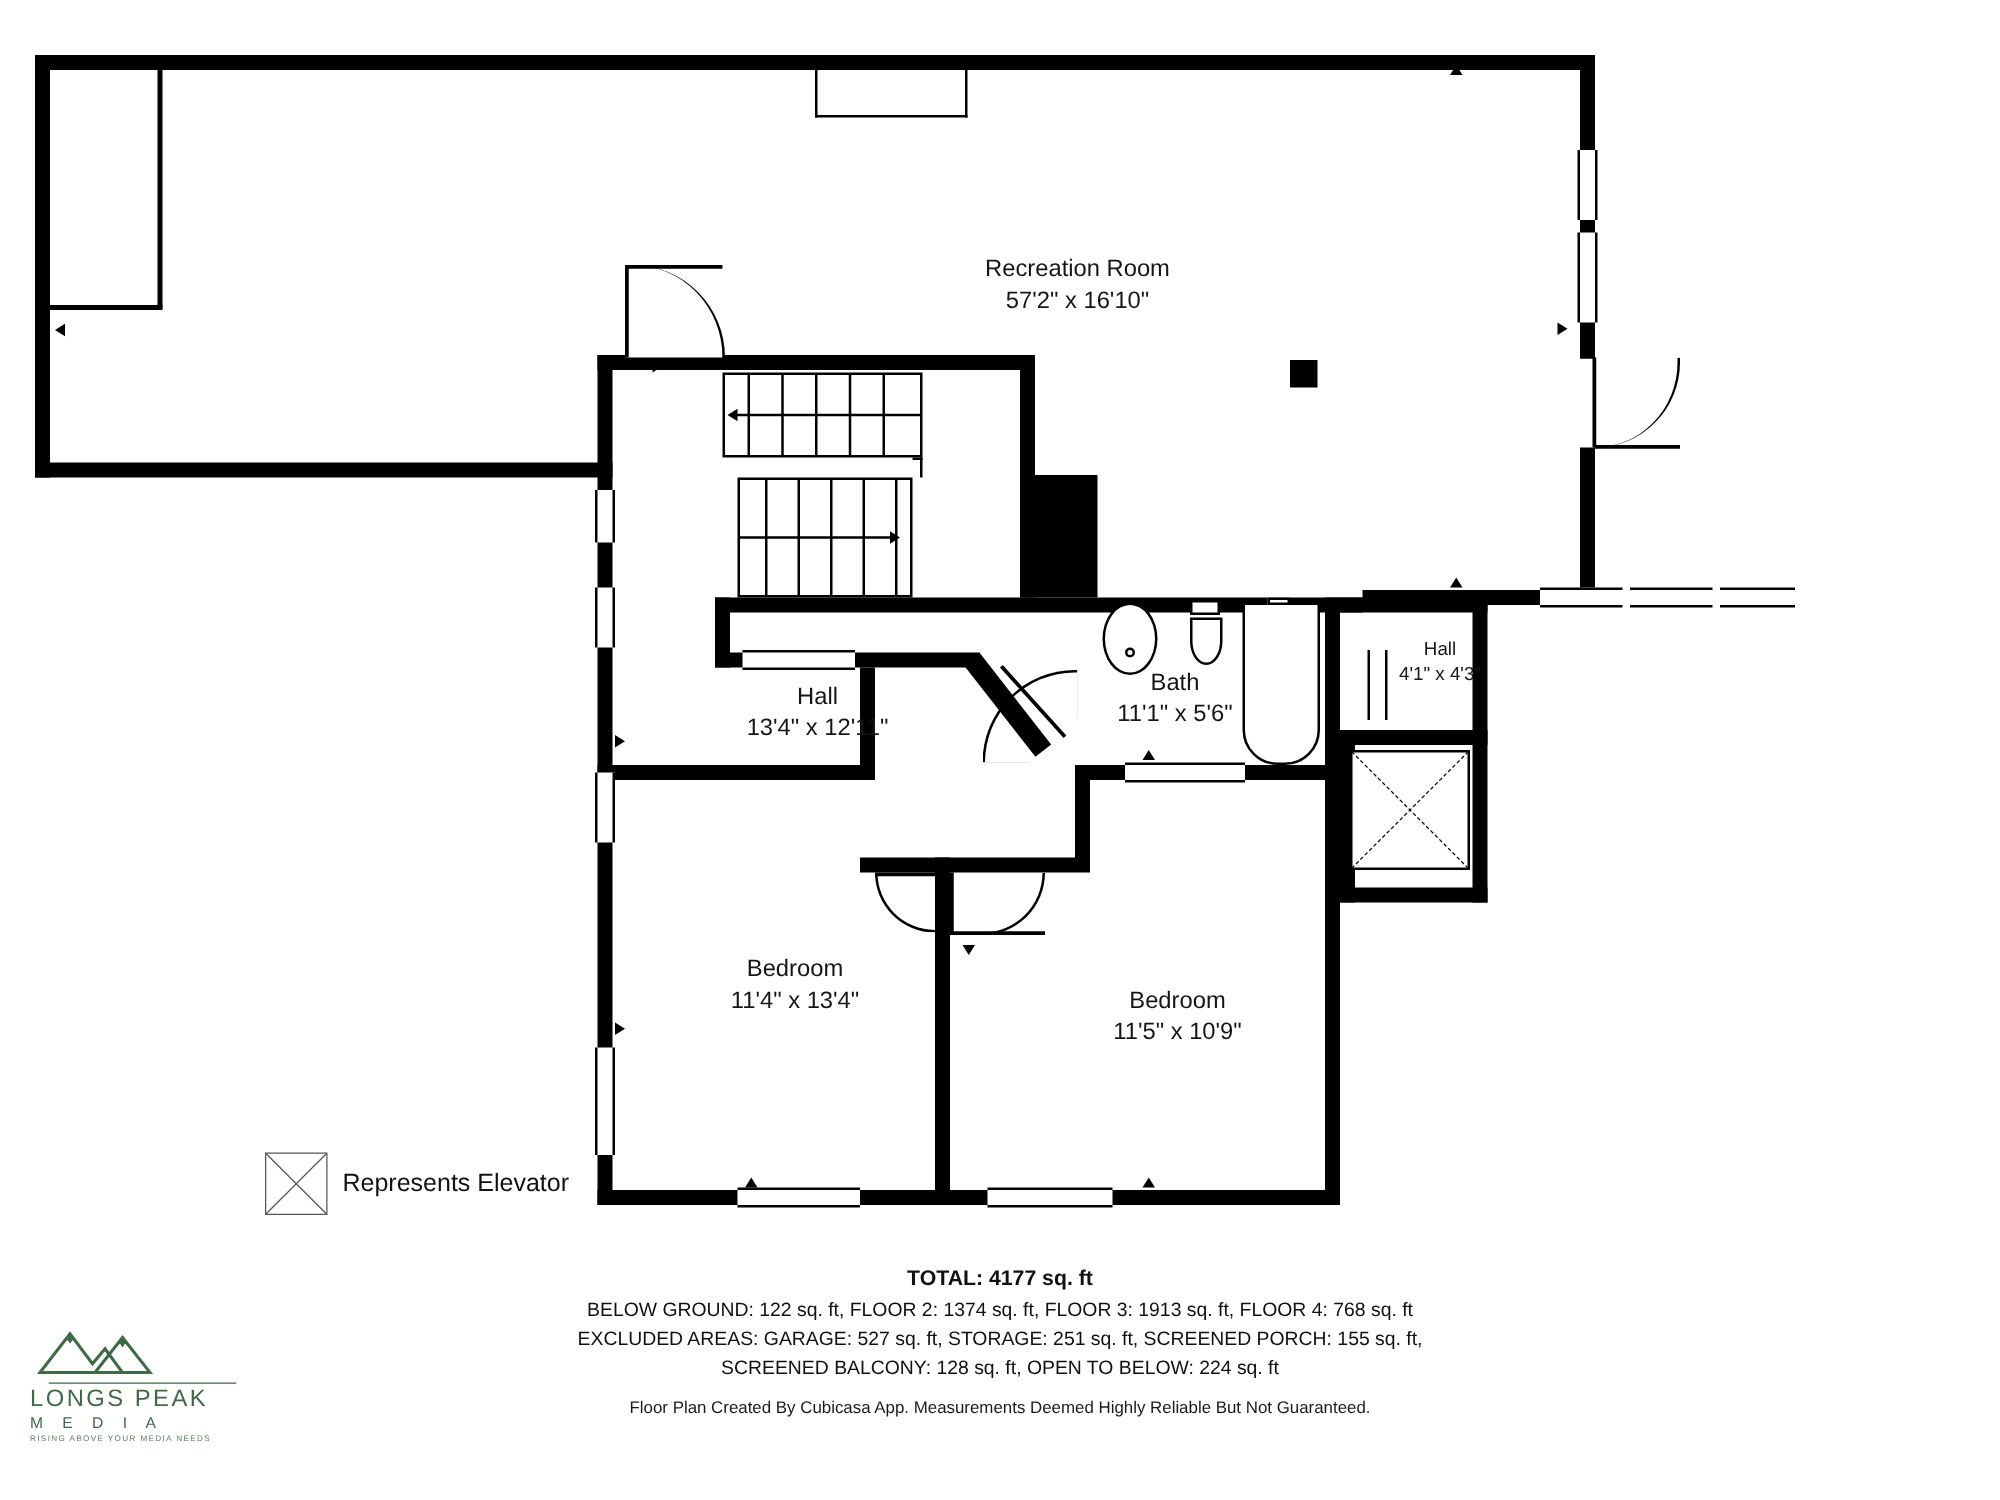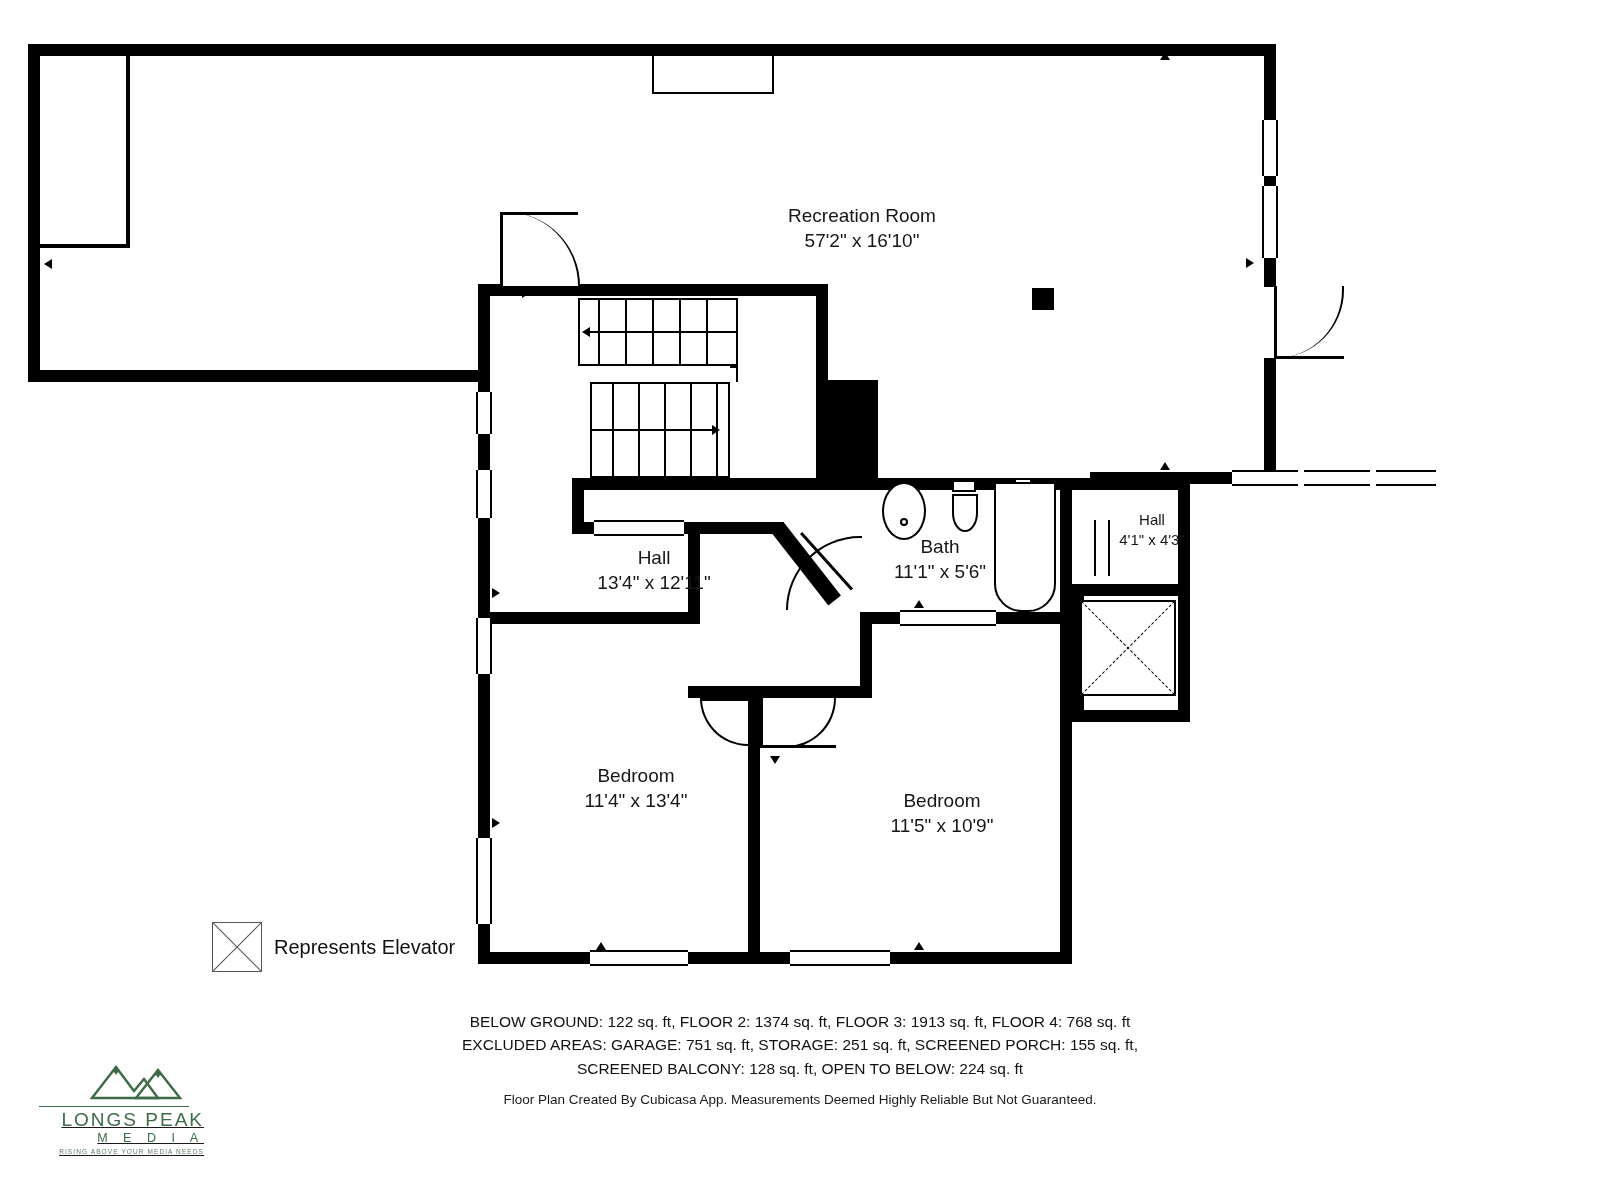--- a/index.html
+++ b/index.html
@@ -164,22 +164,21 @@
     font-size: 13.5px;
     color: #1a1a1a;
   }
 
   
   #logo {
     position: absolute;
     left: 24px;
     top: 1058px;
     width: 180px;
-    text-align: right;
-    text-decoration: underline;
+    text-align: left;
   }
   #logo .mark { height: 46px; }
   #logo .name {
     font-size: 19px;
     letter-spacing: 2px;
     color: #3c6b45;
     margin-top: 2px;
   }
   #logo .sub {
     font-size: 12.5px;
@@ -376,22 +375,23 @@
 
 <div id="legend">
   <span class="lbox">
     <i style="transform:translate(-50%,-50%) rotate(45deg);"></i>
     <i style="transform:translate(-50%,-50%) rotate(-45deg);"></i>
   </span>
   <span class="ltext">Represents Elevator</span>
 </div>
 
 <div id="summary">
+  <div class="total">TOTAL: 4177 sq. ft</div>
   <div>BELOW GROUND: 122 sq. ft, FLOOR 2: 1374 sq. ft, FLOOR 3: 1913 sq. ft, FLOOR 4: 768 sq. ft</div>
-  <div>EXCLUDED AREAS: GARAGE: 751 sq. ft, STORAGE: 251 sq. ft, SCREENED PORCH: 155 sq. ft,</div>
+  <div>EXCLUDED AREAS: GARAGE: 527 sq. ft, STORAGE: 251 sq. ft, SCREENED PORCH: 155 sq. ft,</div>
   <div>SCREENED BALCONY: 128 sq. ft, OPEN TO BELOW: 224 sq. ft</div>
   <div class="fine">Floor Plan Created By Cubicasa App. Measurements Deemed Highly Reliable But Not Guaranteed.</div>
 </div>
 
 <div id="logo">
   <div class="mark">
     <svg width="120" height="46" viewBox="0 0 120 46" aria-hidden="true">
       <g fill="none" stroke="#3c6b45" stroke-width="2.4">
         <path d="M8 40 L32 9 L50 33 L60 21 L74 40 Z"></path>
         <path d="M52 40 L74 12 L96 40 Z"></path>

